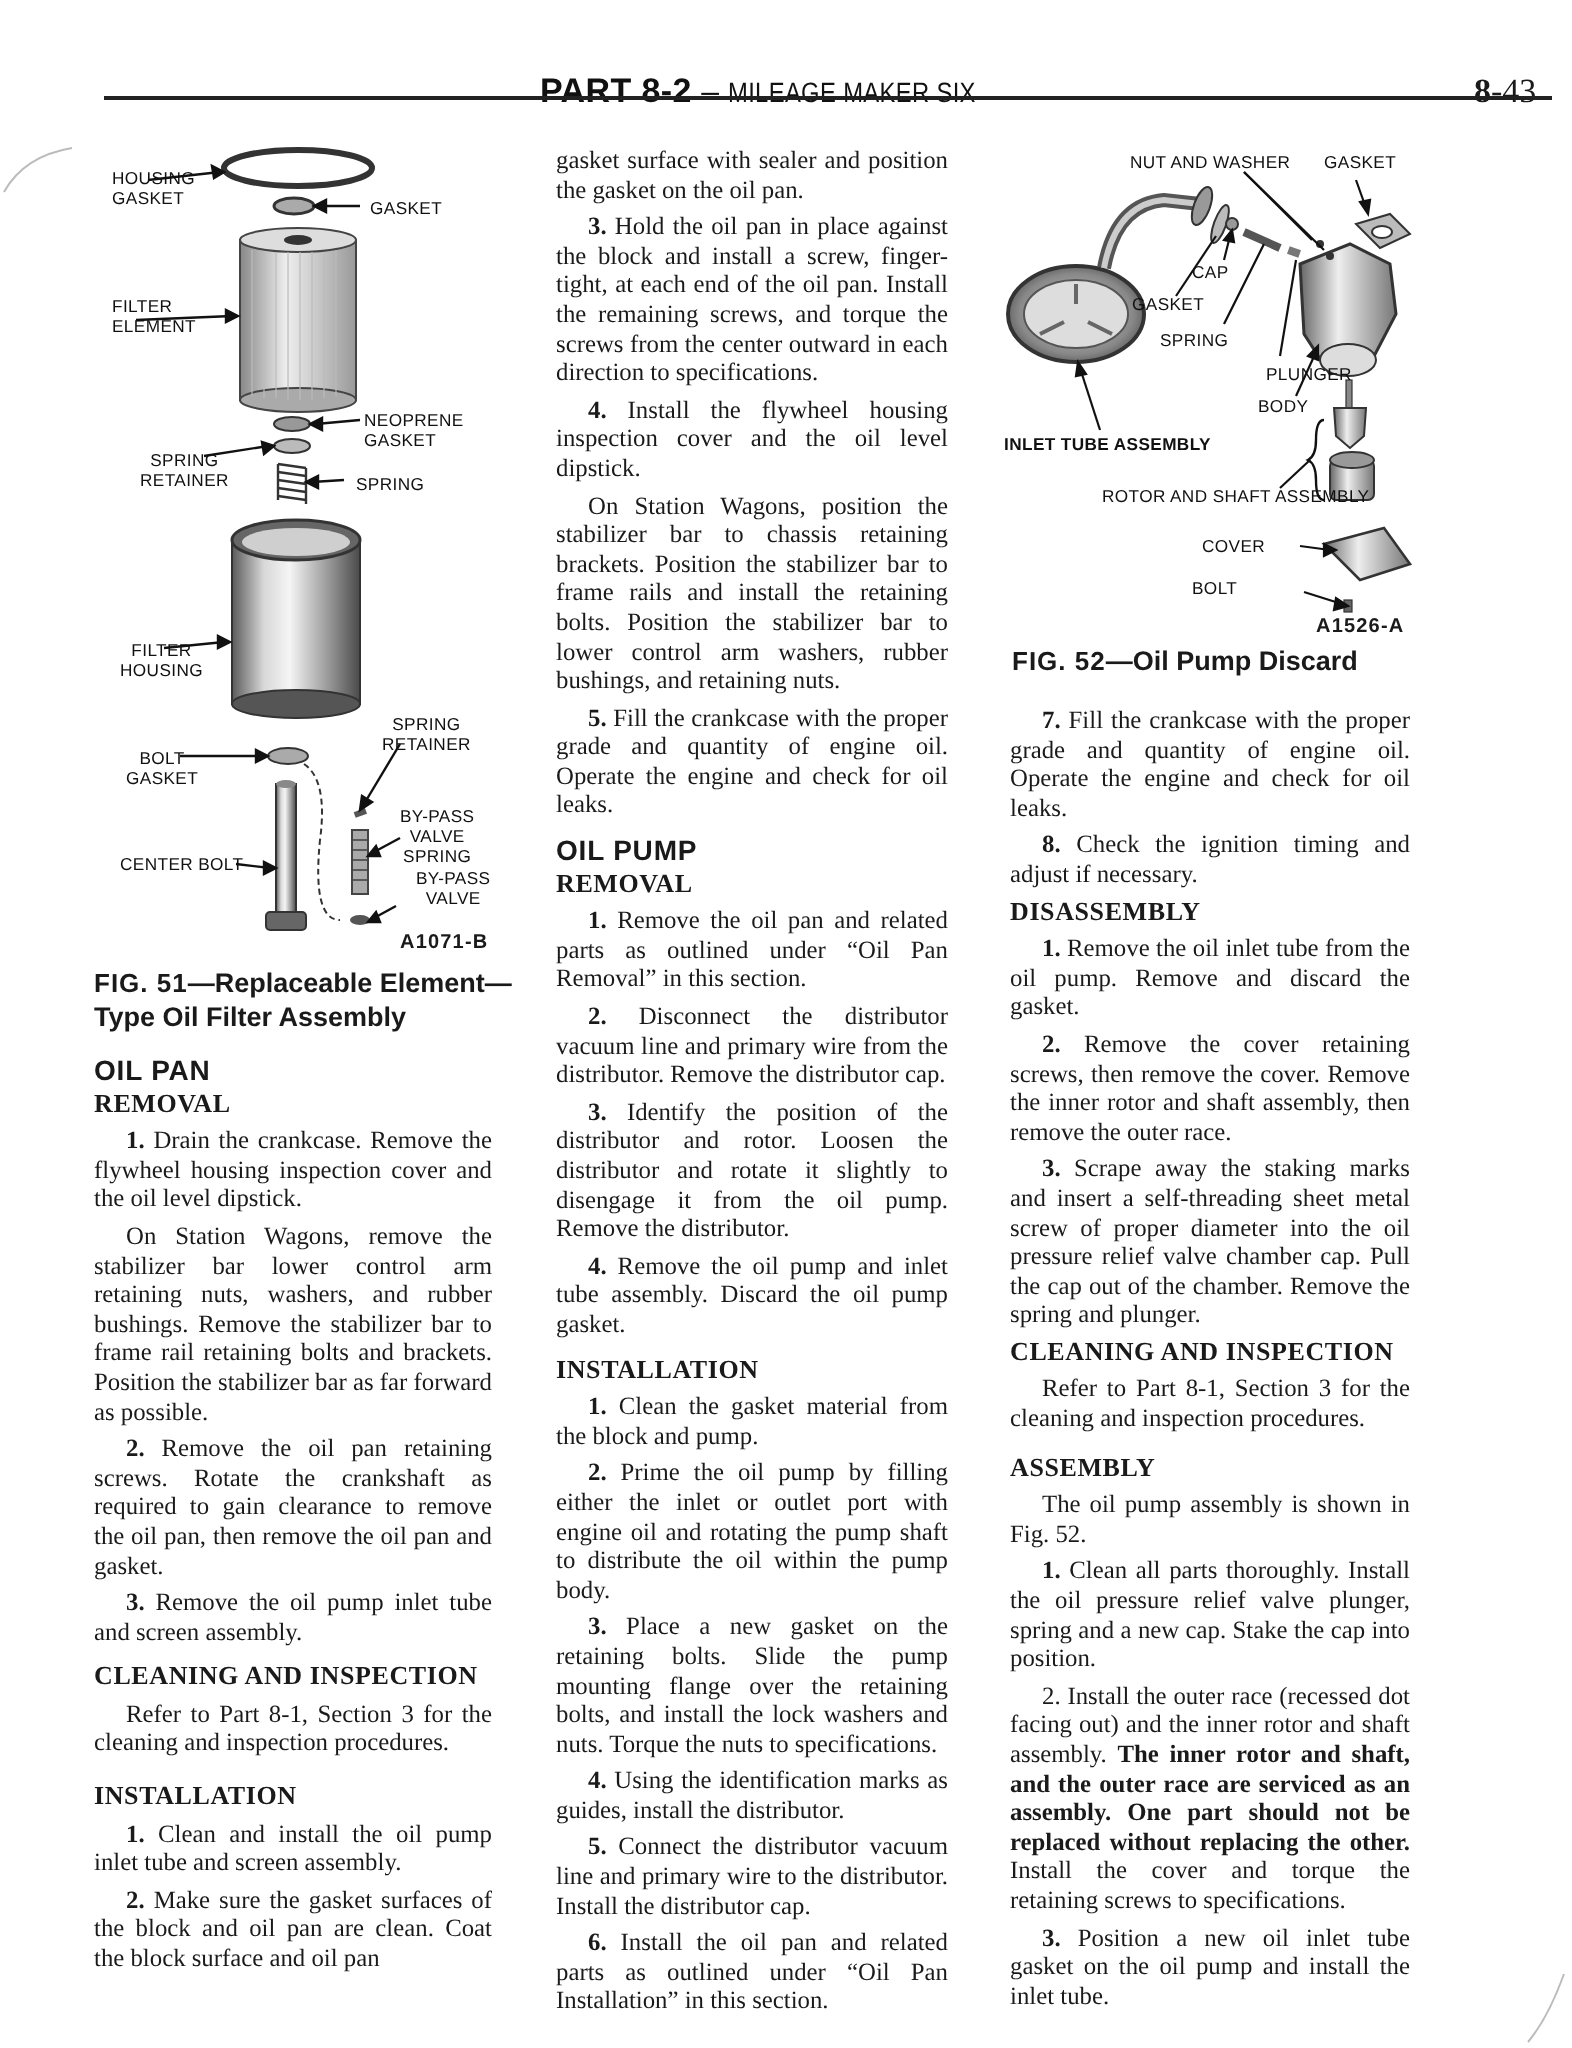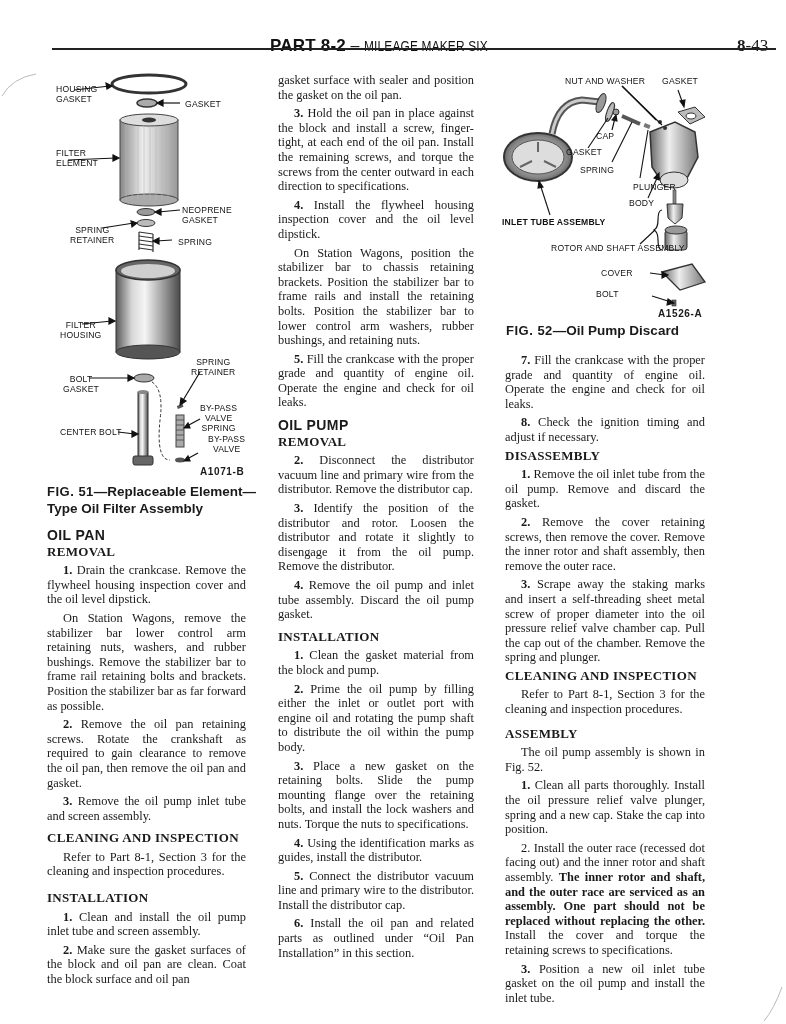--- a/index.html
+++ b/index.html
@@ -188,20 +188,21 @@
 </div>
 
 <div class="col" style="left:278px;top:73px;width:196px;">
   <p style="text-indent:0;"><span>gasket surface with sealer and position the gasket on the oil pan.</span></p>
   <p><b class="num">3.</b><span> Hold the oil pan in place against the block and install a screw, finger-tight, at each end of the oil pan. Install the remaining screws, and torque the screws from the center outward in each direction to specifications.</span></p>
   <p><b class="num">4.</b><span> Install the flywheel housing inspection cover and the oil level dipstick.</span></p>
   <p><span>On Station Wagons, position the stabilizer bar to chassis retaining brackets. Position the stabilizer bar to frame rails and install the retaining bolts. Position the stabilizer bar to lower control arm washers, rubber bushings, and retaining nuts.</span></p>
   <p><b class="num">5.</b><span> Fill the crankcase with the proper grade and quantity of engine oil. Operate the engine and check for oil leaks.</span></p>
   <div class="h-sans" style="margin-top:8px;">OIL PUMP</div>
   <div class="h-serif" style="margin-top:0;">REMOVAL</div>
+  <p><b class="num">1.</b><span> Remove the oil pan and related parts as outlined under “Oil Pan Removal” in this section.</span></p>
   <p><b class="num">2.</b><span> Disconnect the distributor vacuum line and primary wire from the distributor. Remove the distributor cap.</span></p>
   <p><b class="num">3.</b><span> Identify the position of the distributor and rotor. Loosen the distributor and rotate it slightly to disengage it from the oil pump. Remove the distributor.</span></p>
   <p><b class="num">4.</b><span> Remove the oil pump and inlet tube assembly. Discard the oil pump gasket.</span></p>
   <div class="h-serif" style="margin-top:8px;">INSTALLATION</div>
   <p><b class="num">1.</b><span> Clean the gasket material from the block and pump.</span></p>
   <p><b class="num">2.</b><span> Prime the oil pump by filling either the inlet or outlet port with engine oil and rotating the pump shaft to distribute the oil within the pump body.</span></p>
   <p><b class="num">3.</b><span> Place a new gasket on the retaining bolts. Slide the pump mounting flange over the retaining bolts, and install the lock washers and nuts. Torque the nuts to specifications.</span></p>
   <p><b class="num">4.</b><span> Using the identification marks as guides, install the distributor.</span></p>
   <p><b class="num">5.</b><span> Connect the distributor vacuum line and primary wire to the distributor. Install the distributor cap.</span></p>
   <p><b class="num">6.</b><span> Install the oil pan and related parts as outlined under “Oil Pan Installation” in this section.</span></p>

